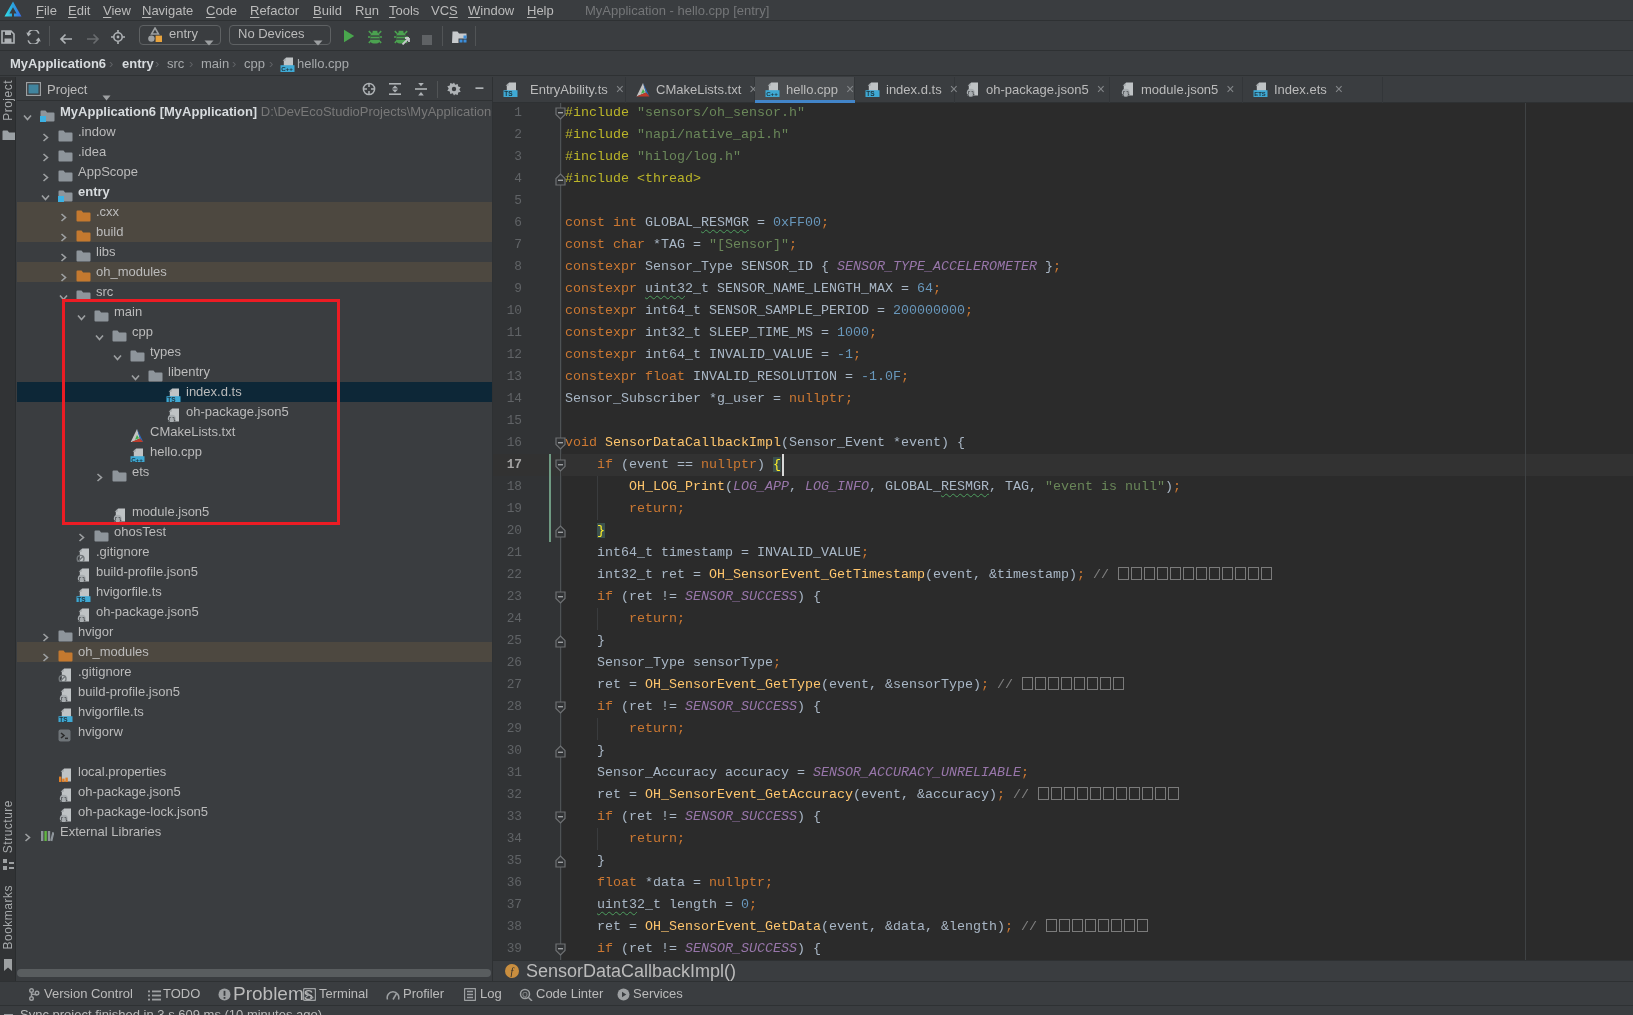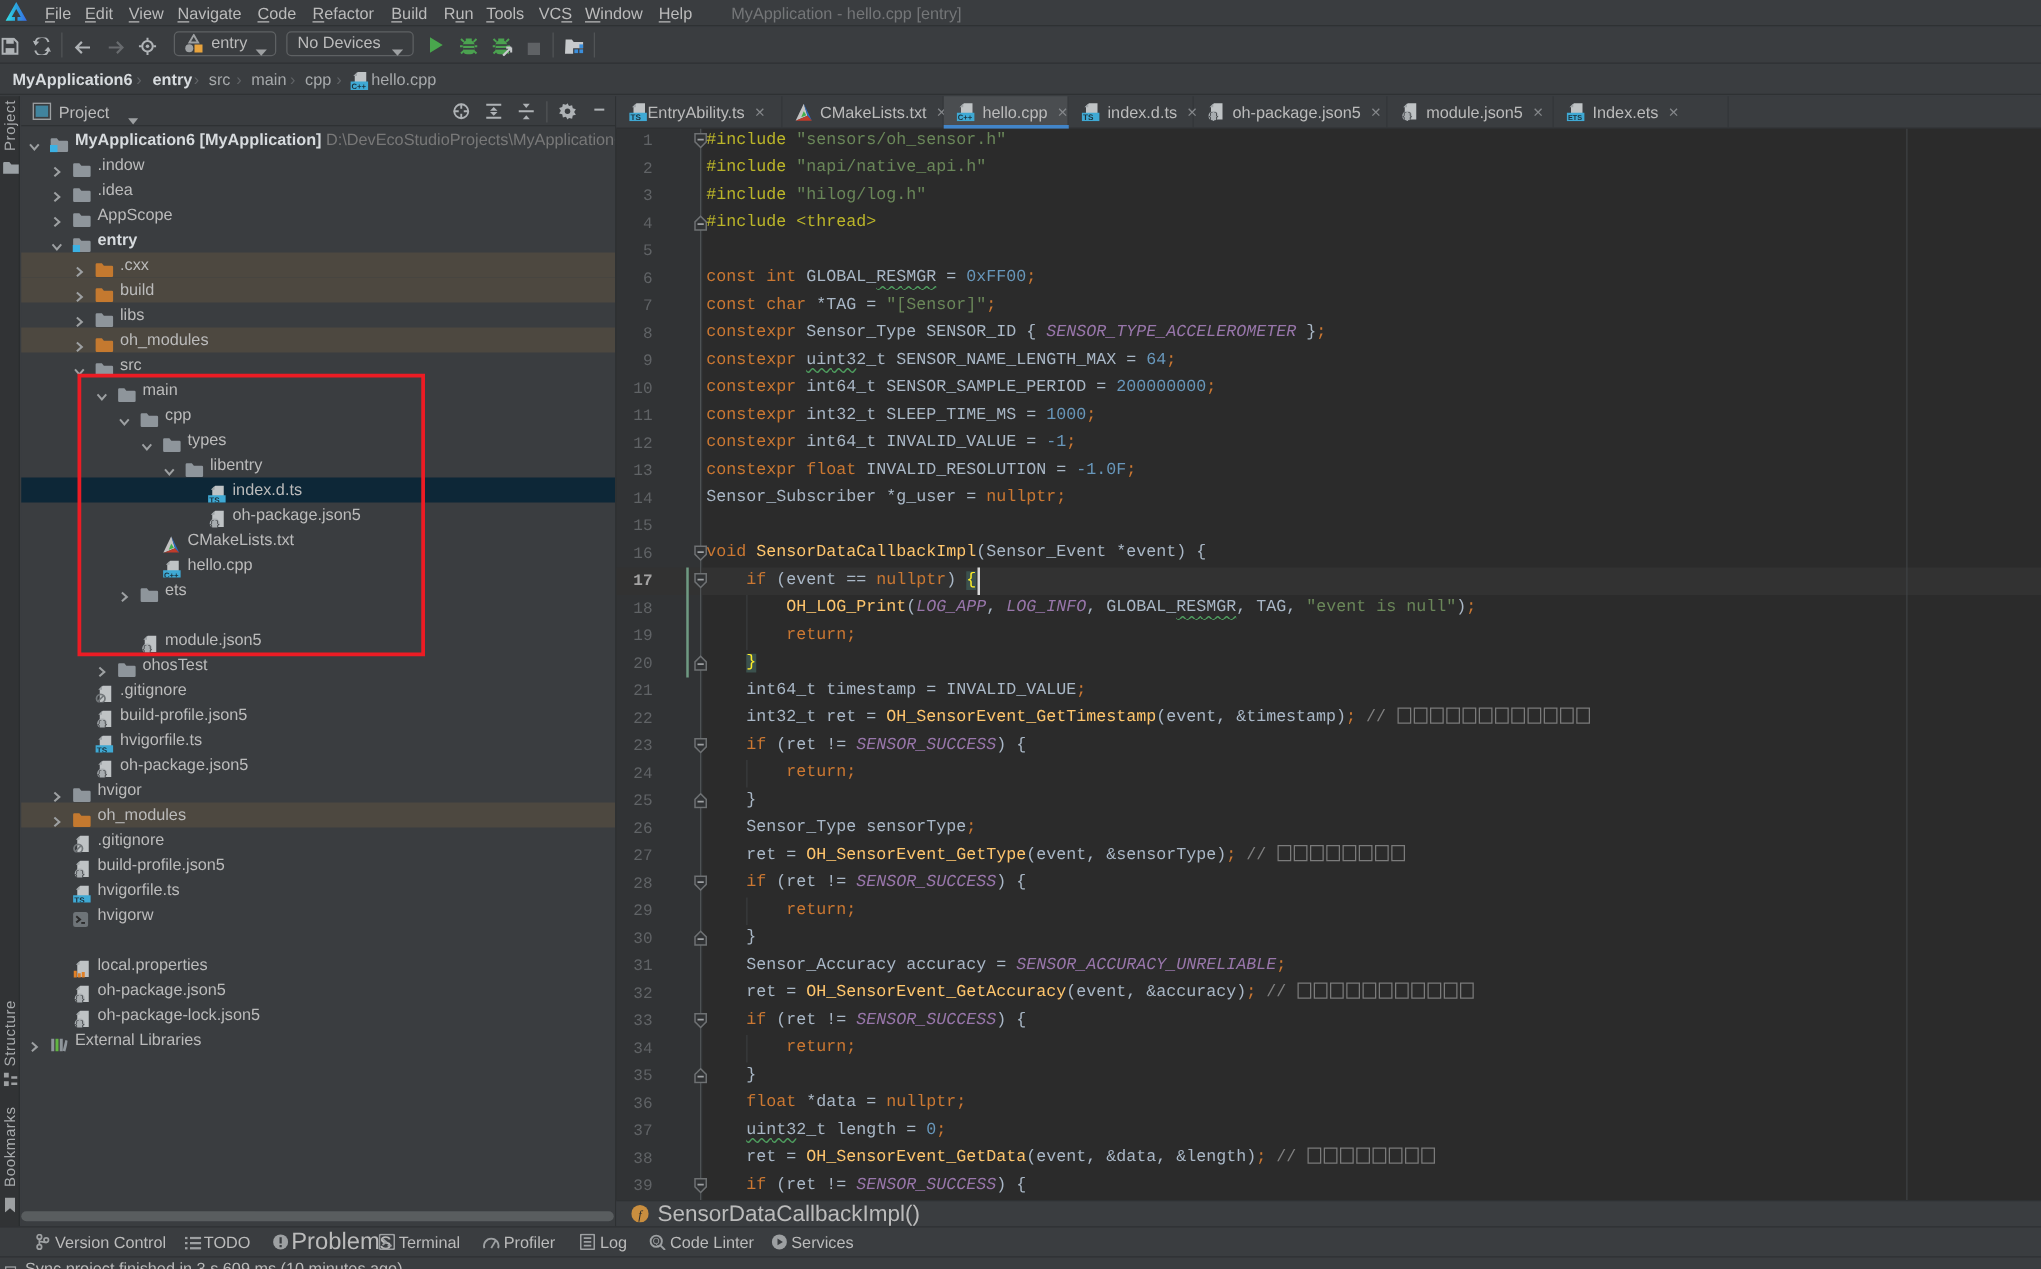--- a/index.html
+++ b/index.html
@@ -508,21 +508,21 @@
     </div>
     <div class="ab" style="left:0;top:892px;width:474px;height:8px;background:#595d5f;border-radius:4px"></div>
   </div>
 <div class="ab" style="left:492px;top:77px;width:1px;height:904px;background:#2e3133"></div>
 <div class="ab" style="left:493px;top:77px;width:1140px;height:26px;background:#3a3d40;border-bottom:1px solid #2e3133">
     <div class="tab" style="left:0px;width:133px"><span style="margin-left:10px"><svg width="15" height="15" viewBox="0 0 15 15" style="">
           <path d="M6.2 0.5 H13 V13.5 H3.8 V2.9 Z" fill="#bfc3c5"></path>
           <path d="M5.6 0.7 L2.6 3.7 H5.6 Z" fill="#9ea3a6"></path>
           <rect x="0.5" y="8.2" width="14" height="6.8" fill="#3fa9d4"></rect>
           <text x="5.5" y="14" font-size="6.5" font-family="Liberation Sans" fill="#1c333d" text-anchor="middle" font-weight="bold">TS</text>
-        </svg></span><span style="margin-left:0">EntryAbility.ts</span><span class="x" style="margin-left:8px">×</span></div>
+        </svg></span><span style="margin-left:12px">EntryAbility.ts</span><span class="x" style="margin-left:8px">×</span></div>
     <div class="tab" style="left:133px;width:129px"><span style="margin-left:10px"><svg width="14" height="14" viewBox="0 0 14 14" style="">
           <path d="M7 0 L0.5 13.5 L10 9.5 Z" fill="#c3c3c3"></path>
           <path d="M7 0 L13.5 13.5 L10 9.5 Z" fill="#2a6cc4"></path>
           <path d="M0.5 13.5 L13.5 13.5 L10 9.5 Z" fill="#bf3b2b"></path>
           <path d="M7 6 L5 10.8 L9 9.2 Z" fill="#3fae49"></path>
         </svg></span><span style="margin-left:6px">CMakeLists.txt</span><span class="x" style="margin-left:8px">×</span></div>
     <div class="tab" style="left:262px;width:100px;background:#4a4d50"><span style="margin-left:10px"><svg width="15" height="15" viewBox="0 0 15 15" style="">
           <path d="M6.2 0.5 H13 V13.5 H3.8 V2.9 Z" fill="#bfc3c5"></path>
           <path d="M5.6 0.7 L2.6 3.7 H5.6 Z" fill="#9ea3a6"></path>
           <rect x="0.5" y="8.2" width="14" height="6.8" fill="#3fa9d4"></rect>

